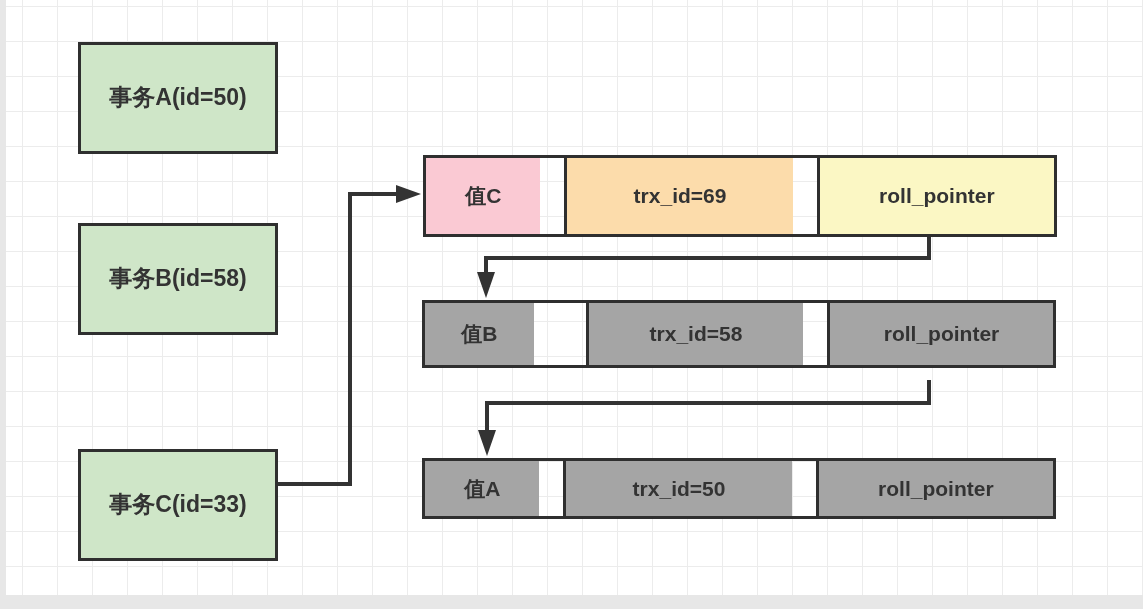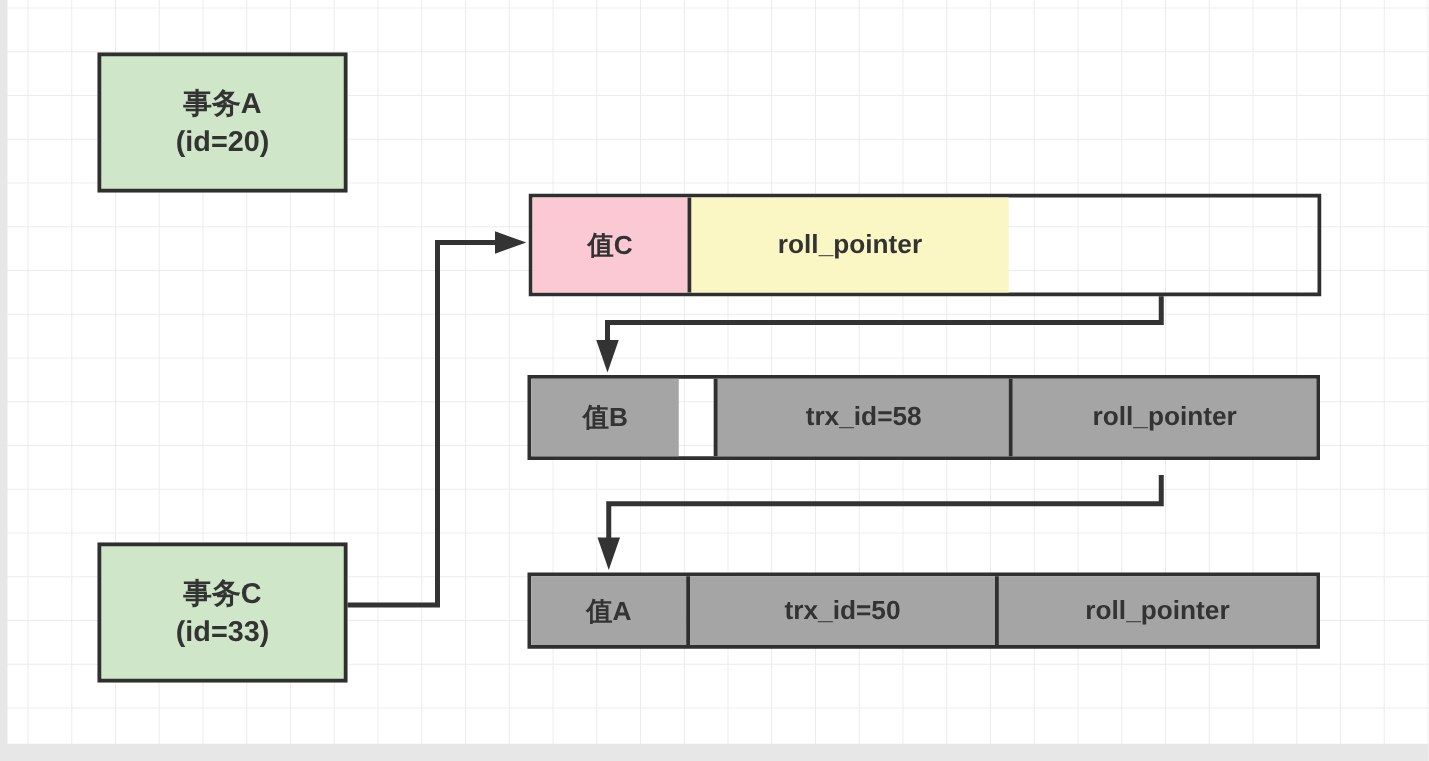--- a/index.html
+++ b/index.html
@@ -14,30 +14,31 @@
       linear-gradient(to bottom,#ececec 1px,transparent 1px);
     background-size:35px 35px;
     background-position:22px 6px;
   }
   .edge-left{position:absolute;left:0;top:0;width:6px;height:609px;background:#e7e7e7;}
   .edge-bottom{position:absolute;left:0;top:595px;width:1143px;height:14px;background:#e7e7e7;}
 
   .tx-box{
     position:absolute;left:78px;width:200px;height:112px;
     box-sizing:border-box;border:3px solid #2f2f2f;
-    display:flex;flex-direction:column;align-items:center;justify-content:center;
+    display:flex;flex-direction:row;align-items:center;justify-content:center;
     font-weight:bold;font-size:23px;line-height:1.35;color:#333333;
     text-align:center;
   }
-  .tx-a{top:42px;} .tx-b{top:223px;} .tx-c{top:434px;}
+  .tx-a{top:42px;} .tx-b{top:223px;} .tx-c{top:449px;}
 
   .vrow{
     position:absolute;width:634px;height:82px;
     box-sizing:border-box;border:3px solid #2f2f2f;
     display:flex;
+    gap:24px;
   }
   .vrow-1{left:423px;top:155px;}
   .vrow-2{left:422px;top:300px;height:68px;}
   .vrow-3{left:422px;top:458px;height:61px;}
   .vcell{
     box-sizing:border-box;
     display:flex;align-items:center;justify-content:center;
     font-weight:bold;font-size:21px;color:#333333;
   }
   .vcell.c1{width:124px;}
@@ -48,29 +49,34 @@
 </style>
 </head>
 <body>
 
 <div class="canvas">
   <div class="edge-left"></div>
   <div class="edge-bottom"></div>
 
   <div class="tx-box tx-a" style="background-color: rgb(207, 230, 200);">
     <span>事务A</span>
-    <span>(id=20)</span>
+    <span>(id=50)</span>
+  </div>
+  <div class="tx-box tx-b" style="background-color: rgb(207, 230, 200);">
+    <span>事务B</span>
+    <span>(id=58)</span>
   </div>
   <div class="tx-box tx-c" style="background-color: rgb(207, 230, 200);">
     <span>事务C</span>
     <span>(id=33)</span>
   </div>
 
   <div class="vrow vrow-1">
     <div class="vcell c1" style="background-color: rgb(250, 201, 211);">值C</div>
+    <div class="vcell c2" style="background-color: rgb(252, 220, 171);">trx_id=69</div>
     <div class="vcell c3" style="background-color: rgb(251, 247, 196);">roll_pointer</div>
   </div>
 
   <div class="vrow vrow-2">
     <div class="vcell c1" style="background-color: rgb(165, 165, 165);">值B</div>
     <div class="vcell c2" style="background-color: rgb(165, 165, 165); margin-left: 28px;">trx_id=58</div>
     <div class="vcell c3" style="background-color: rgb(165, 165, 165);">roll_pointer</div>
   </div>
 
   <div class="vrow vrow-3">

